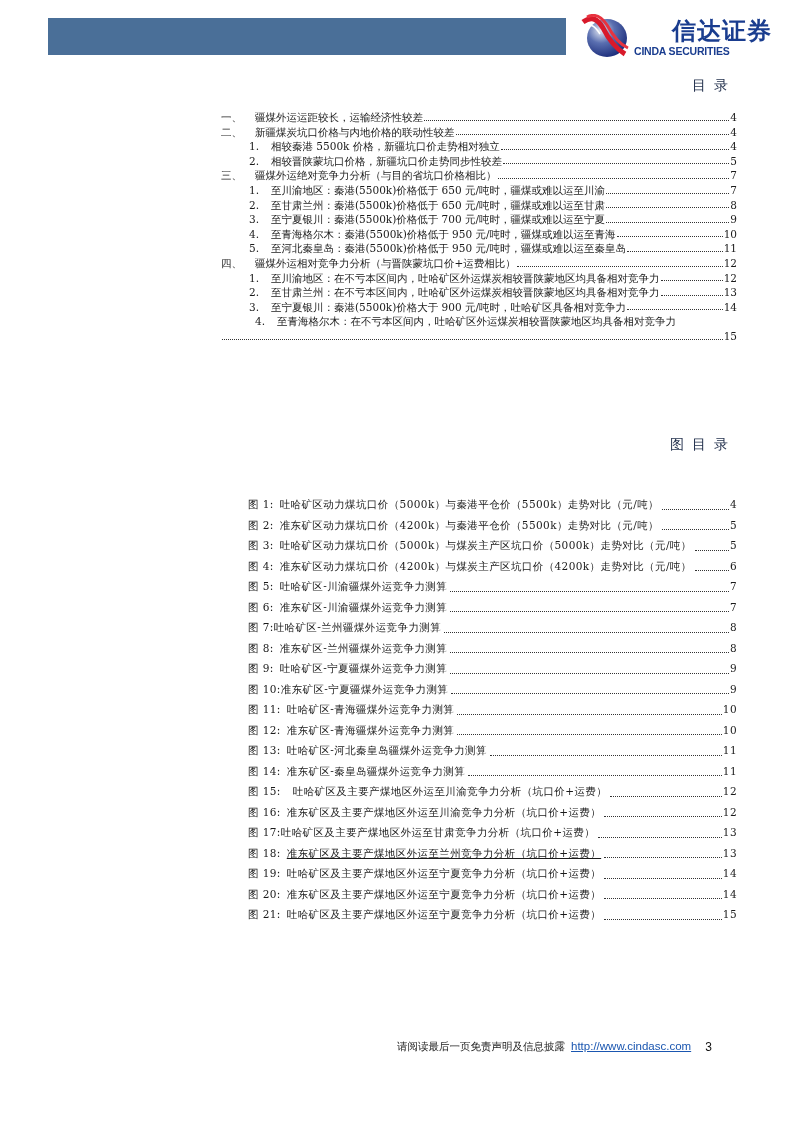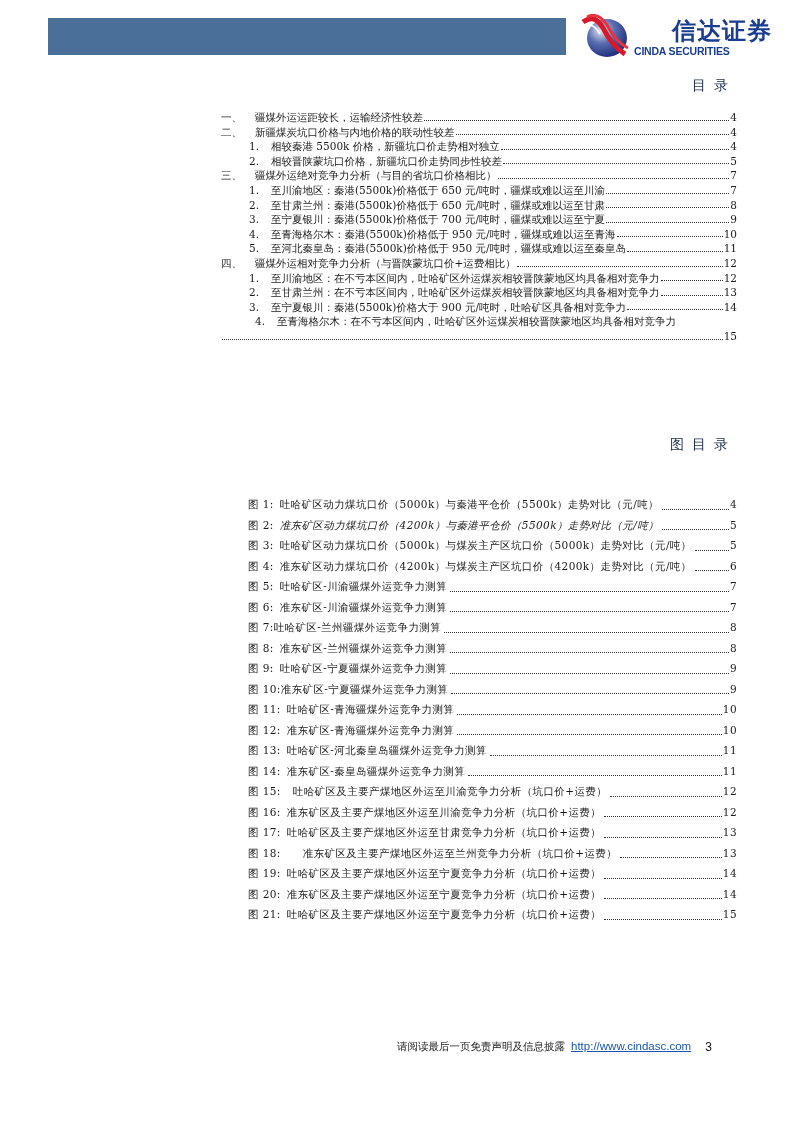--- a/index.html
+++ b/index.html
@@ -165,21 +165,21 @@
 
 <div class="figs" id="figs">
     <div class="fig-line">
       <span class="txt">图 1:</span>
       <span class="txt" style="margin-left: 6px;">吐哈矿区动力煤坑口价（5000k）与秦港平仓价（5500k）走势对比（元/吨）</span>
       <span class="dots"></span>
       <span class="pg">4</span>
     </div>
     <div class="fig-line">
       <span class="txt">图 2:</span>
-      <span class="txt" style="margin-left: 6px; font-style: italic;">准东矿区动力煤坑口价（4200k）与秦港平仓价（5500k）走势对比（元/吨）</span>
+      <span class="txt" style="margin-left: 6px;">准东矿区动力煤坑口价（4200k）与秦港平仓价（5500k）走势对比（元/吨）</span>
       <span class="dots"></span>
       <span class="pg">5</span>
     </div>
     <div class="fig-line">
       <span class="txt">图 3:</span>
       <span class="txt" style="margin-left: 6px;">吐哈矿区动力煤坑口价（5000k）与煤炭主产区坑口价（5000k）走势对比（元/吨）</span>
       <span class="dots"></span>
       <span class="pg">5</span>
     </div>
     <div class="fig-line">
@@ -255,27 +255,27 @@
       <span class="pg">12</span>
     </div>
     <div class="fig-line">
       <span class="txt">图 16:</span>
       <span class="txt" style="margin-left: 6px;">准东矿区及主要产煤地区外运至川渝竞争力分析（坑口价+运费）</span>
       <span class="dots"></span>
       <span class="pg">12</span>
     </div>
     <div class="fig-line">
       <span class="txt">图 17:</span>
-      <span class="txt" style="margin-left: 6px;">吐哈矿区及主要产煤地区外运至甘肃竞争力分析（坑口价+运费）</span>
+      <span class="txt" style="">吐哈矿区及主要产煤地区外运至甘肃竞争力分析（坑口价+运费）</span>
       <span class="dots"></span>
       <span class="pg">13</span>
     </div>
     <div class="fig-line">
       <span class="txt">图 18:</span>
-      <span class="txt" style="margin-left: 22px;">准东矿区及主要产煤地区外运至兰州竞争力分析（坑口价+运费）</span>
+      <span class="txt" style="margin-left: 6px; text-decoration: underline;">准东矿区及主要产煤地区外运至兰州竞争力分析（坑口价+运费）</span>
       <span class="dots"></span>
       <span class="pg">13</span>
     </div>
     <div class="fig-line">
       <span class="txt">图 19:</span>
       <span class="txt" style="margin-left: 6px;">吐哈矿区及主要产煤地区外运至宁夏竞争力分析（坑口价+运费）</span>
       <span class="dots"></span>
       <span class="pg">14</span>
     </div>
     <div class="fig-line">

